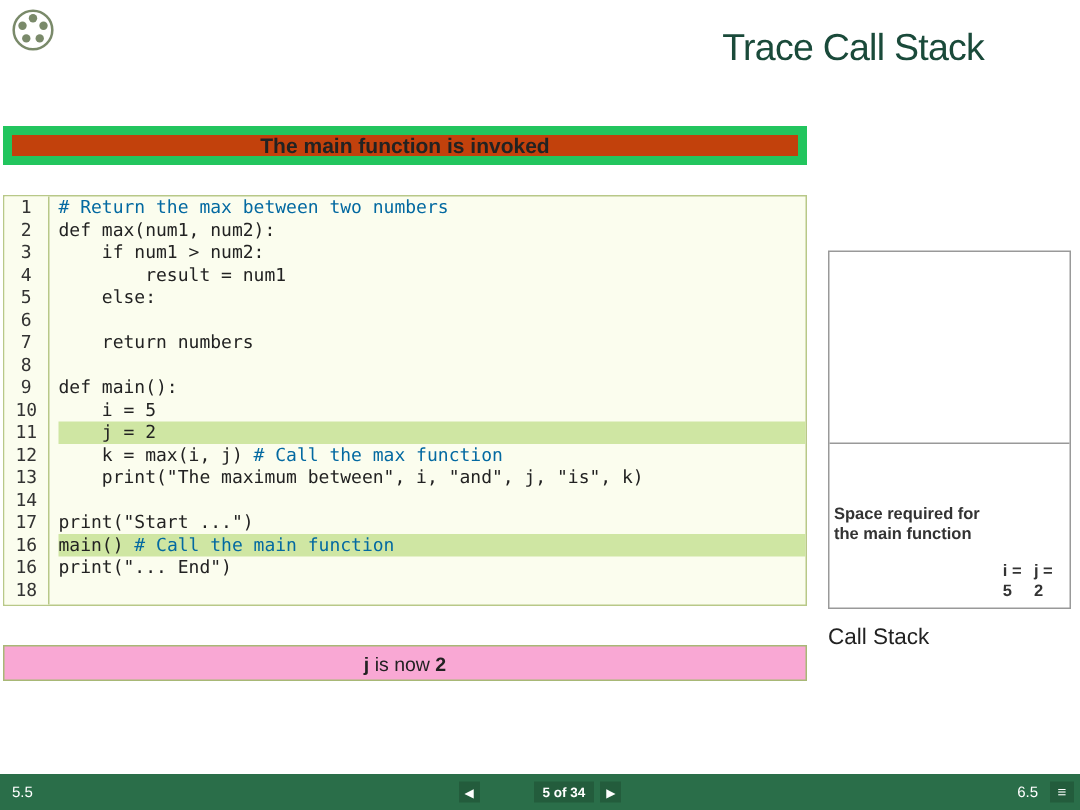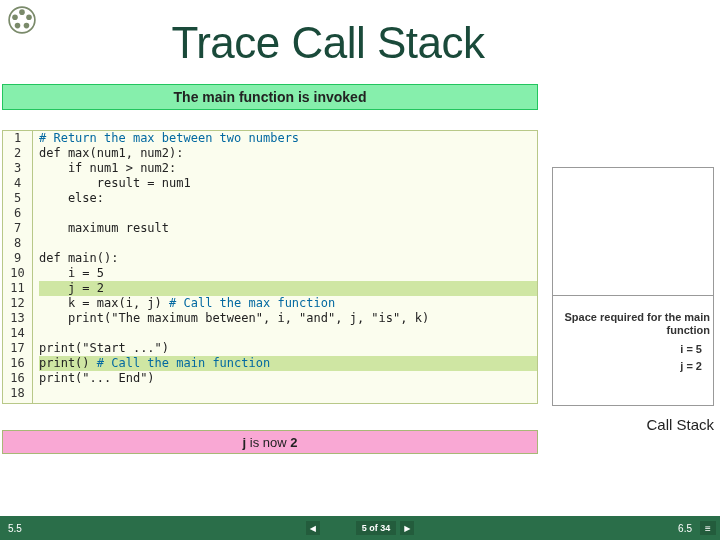--- a/index.html
+++ b/index.html
@@ -1,33 +1,33 @@
 <!DOCTYPE html>
 <html><head>
 <meta charset="utf-8">
 <style>
   * { margin:0; padding:0; box-sizing:border-box; }
   html,body { width:720px; height:540px; font-family:"Segoe UI",Arial,sans-serif; background:#fff; overflow:hidden; }
   .slide { position:relative; width:720px; height:540px; background:#fff; }
   .logo { position:absolute; top:6px; left:8px; width:28px; height:28px; }
   .logo svg { width:28px; height:28px; }
-  .title { position:absolute; top:18px; left:0; width:656px; text-align:center; font-size:44px; font-weight:400; color:#1a4a3a; letter-spacing:-0.5px; }
-  .banner { position:absolute; top:84px; left:2px; width:536px; height:26px; background:#86efac; border:1px solid #22c55e; display:flex; align-items:center; justify-content:center; font-size:14px; font-weight:700; color:#222; }
+  .title { position:absolute; top:18px; left:0; width:656px; text-align:right; font-size:25px; font-weight:400; color:#1a4a3a; letter-spacing:-0.5px; }
+  .banner { position:absolute; top:84px; left:2px; width:536px; height:26px; background:#c2410c; border:6px solid #22c55e; display:flex; align-items:center; justify-content:center; font-size:14px; font-weight:700; color:#222; }
   .codeblock { position:absolute; top:130px; left:2px; width:536px; background:#fbfdee; border:1px solid #b8c888; font-family:Consolas,Monaco,monospace; font-size:12px; line-height:15px; }
   .gutter { position:absolute; left:0; top:0; bottom:0; width:30px; border-right:1px solid #b8c888; background:#fbfdee; }
   .ln { display:block; text-align:center; color:#333; height:15px; }
   .codelines { position:absolute; left:30px; right:0; top:0; padding-left:6px; }
   .cl { display:block; height:15px; white-space:pre; color:#222; }
   .cl.hl { background:#cfe6a3; }
   .cl .c { color:#0369a1; }
   .stackbox { position:absolute; top:167px; right:6px; width:162px; border:1px solid #999; height:239px; background:#fff; }
-  .frame { position:absolute; left:0; right:0; bottom:0; height:110px; border-top:1px solid #999; display:flex; flex-direction:column; align-items:center; justify-content:flex-start; padding:15px 3px; font-size:11px; text-align:right; color:#333; }
+  .frame { position:absolute; left:0; right:0; bottom:0; height:110px; border-top:1px solid #999; display:flex; align-items:center; justify-content:flex-start; padding:4px 3px; font-size:11px; text-align:left; color:#333; }
   .frame .title2 { font-weight:700; line-height:13px; margin-bottom:2px; }
   .frame .vs { font-weight:700; line-height:13px; align-self:flex-end; margin-right:8px; margin-top:4px; }
-  .stacklabel { position:absolute; right:6px; top:416px; width:162px; text-align:right; font-size:15px; color:#222; }
+  .stacklabel { position:absolute; right:6px; top:416px; width:162px; text-align:left; font-size:15px; color:#222; }
   .status { position:absolute; top:430px; left:2px; width:536px; height:24px; background:#f9a8d4; border:1px solid #a8b876; display:flex; align-items:center; justify-content:center; font-size:13px; color:#222; }
   .status .b { font-weight:700; }
   .footer { position:absolute; left:0; bottom:0; width:720px; height:24px; background:#2a6e49; display:flex; align-items:center; color:#fff; font-size:10px; }
   .footer .pg { position:absolute; left:8px; }
   .footer .ctr { position:absolute; left:0; right:0; display:flex; justify-content:center; align-items:center; gap:4px; }
   .footer .ctr .nav { width:14px; height:14px; background:#235c3c; display:flex; align-items:center; justify-content:center; font-size:8px; }
   .footer .ctr .pos { background:#235c3c; padding:0 6px; height:14px; display:flex; align-items:center; font-weight:700; font-size:9px;margin-left:32px; }
   .footer .ref { position:absolute; right:28px; }
   .footer .menu { position:absolute; right:4px; width:16px; height:14px; background:#235c3c; display:flex; align-items:center; justify-content:center; font-size:10px; }
 </style>
@@ -71,30 +71,30 @@
       <span class="ln">16</span>
       <span class="ln">18</span>
     </div>
     <div class="codelines">
       <span class="cl"><span class="c"># Return the max between two numbers</span></span>
       <span class="cl">def max(num1, num2):</span>
       <span class="cl">    if num1 &gt; num2:</span>
       <span class="cl">        result = num1</span>
       <span class="cl">    else:</span>
       <span class="cl"></span>
-      <span class="cl">    maximum result</span>
+      <span class="cl">    return numbers</span>
       <span class="cl"></span>
       <span class="cl">def main():</span>
       <span class="cl">    i = 5</span>
       <span class="cl hl">    j = 2</span>
       <span class="cl"><span>    k = max(i, j) </span><span class="c"># Call the max function</span></span>
       <span class="cl">    print("The maximum between", i, "and", j, "is", k)</span>
       <span class="cl"></span>
       <span class="cl">print("Start ...")</span>
-      <span class="cl hl"><span>print() </span><span class="c"># Call the main function</span></span>
+      <span class="cl hl"><span>main() </span><span class="c"># Call the main function</span></span>
       <span class="cl">print("... End")</span>
     </div>
   </div>
 
   <div class="stackbox">
     <div class="frame">
       <div class="title2">Space required for the main function</div>
       <div class="vs">i = 5</div>
       <div class="vs">j = 2</div>
     </div>

